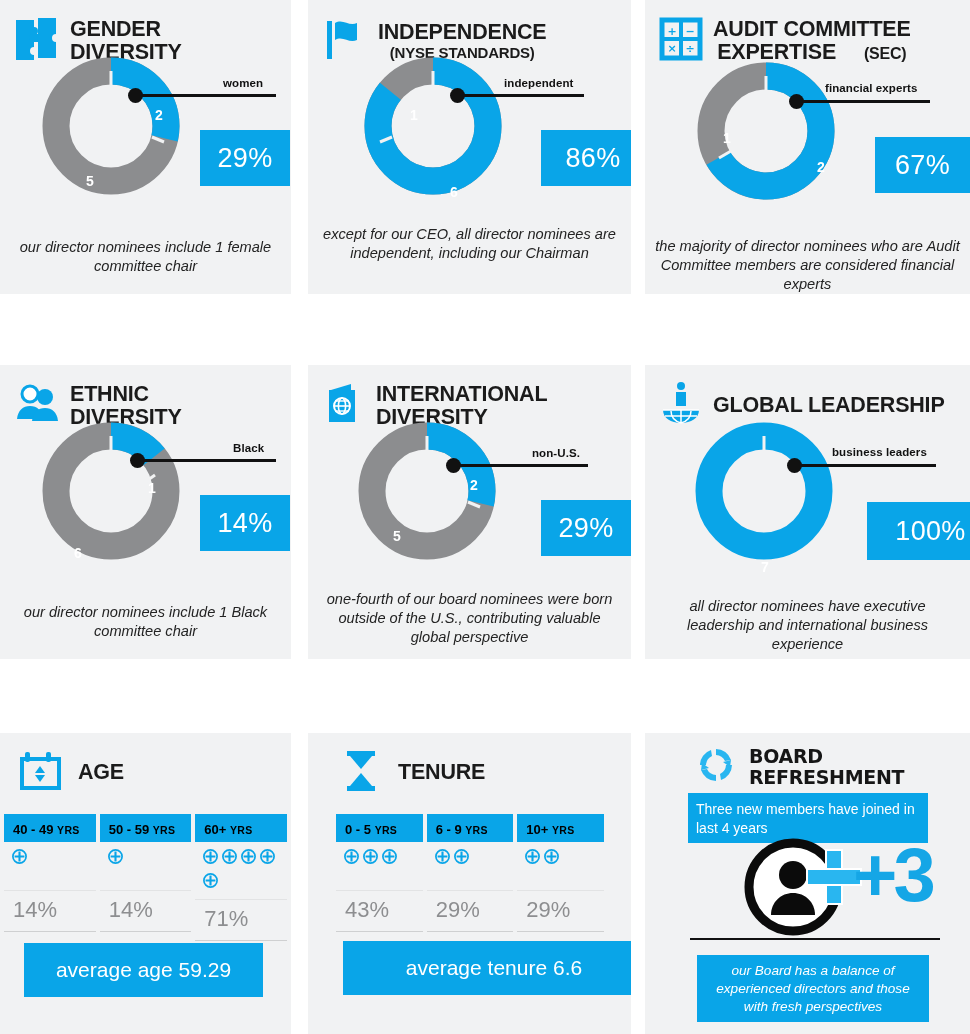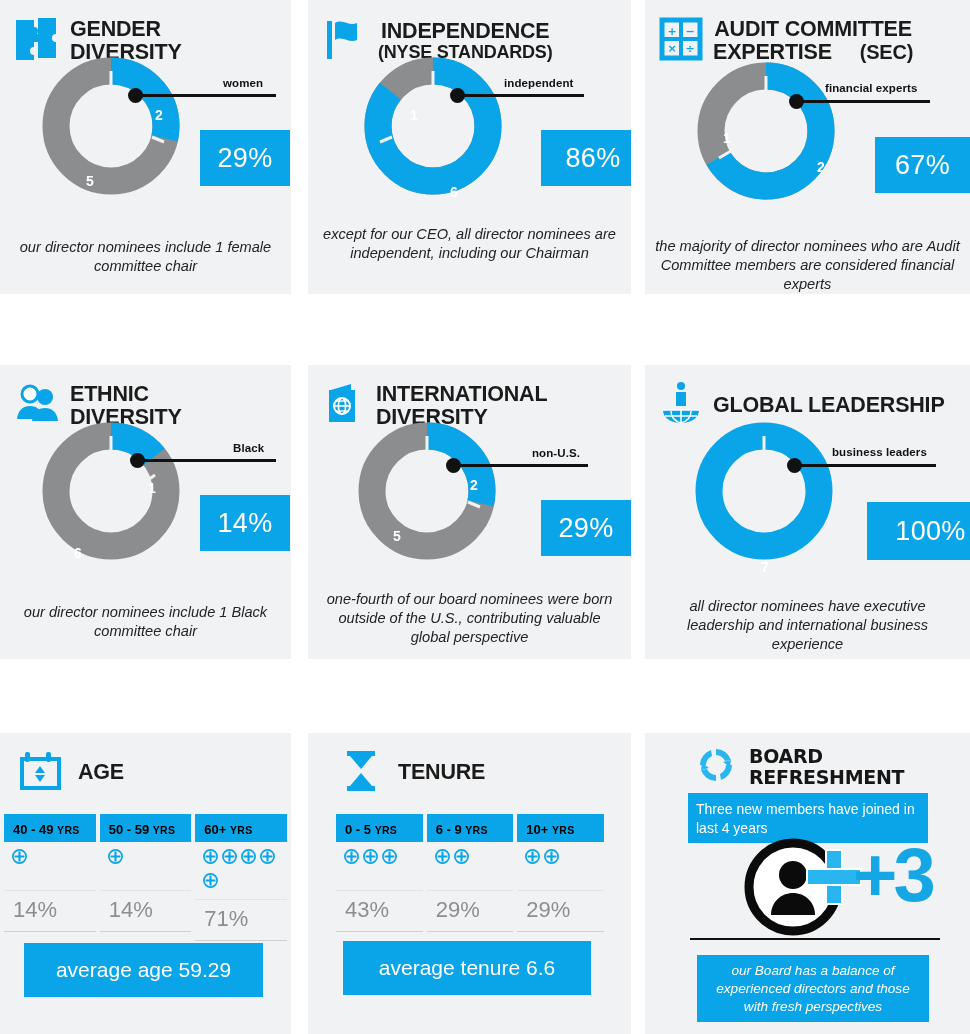--- a/index.html
+++ b/index.html
@@ -33,22 +33,22 @@
     min-height: 72px;
   }
   .icon-box { flex: 0 0 auto; display: block; }
   .titleblock {
     font-weight: bold;
     color: #1b1b1b;
     line-height: 1.08;
     letter-spacing: -0.2px;
   }
   .t-lg { font-size: 21.5px; display: block; }
-  .t-sub { font-size: 18px; display: block; }
-  .t-inline-sm { font-size: 20px; padding-left: 22px; }
+  .t-sub { font-size: 15px; display: block; }
+  .t-inline-sm { font-size: 16px; padding-left: 22px; }
   .ctr { text-align: center; }
 
   
   .donutwrap { position: relative; height: 150px; }
   .donut { position: absolute; }
   .lead-dot {
     position: absolute; width: 15px; height: 15px;
     background: #111; border-radius: 50%;
   }
   .lead-line {
@@ -492,21 +492,21 @@
               </svg></span>
           <span><svg width="17" height="17" viewBox="0 0 17 17">
                 <circle cx="8.5" cy="8.5" r="6.6" fill="none" stroke="#09a5e8" stroke-width="1.7"></circle>
                 <path d="M8.5 3.6v9.8M3.6 8.5h9.8" stroke="#09a5e8" stroke-width="2.1"></path>
               </svg></span>
         </div>
         <div class="bpct">29%</div>
       </div>
     </div>
 
-    <div class="avgbar" style="left:35px; top:208px; width:248px; height:54px;">average tenure 6.6</div>
+    <div class="avgbar" style="left:35px; top:208px; width:302px; height:54px;">average tenure 6.6</div>
   </div>
 
   <div class="card row3 col3">
     <div class="cardhead" style="min-height:62px; padding-left:50px; gap:12px; padding-top:6px;">
       <span class="icon-box">
         <svg width="42" height="42" viewBox="0 0 42 42">
           <path d="M21 5a16 16 0 0 1 15 11l-6 1A10.5 10.5 0 0 0 21 11z" fill="#29b6f0"></path>
           <path d="M36 16l-1 7-7-5z" fill="#29b6f0"></path>
           <path d="M21 37A16 16 0 0 1 6 26l6-1a10.5 10.5 0 0 0 9 6z" fill="#29b6f0"></path>
           <path d="M6 26l1-7 7 5z" fill="#29b6f0"></path>

